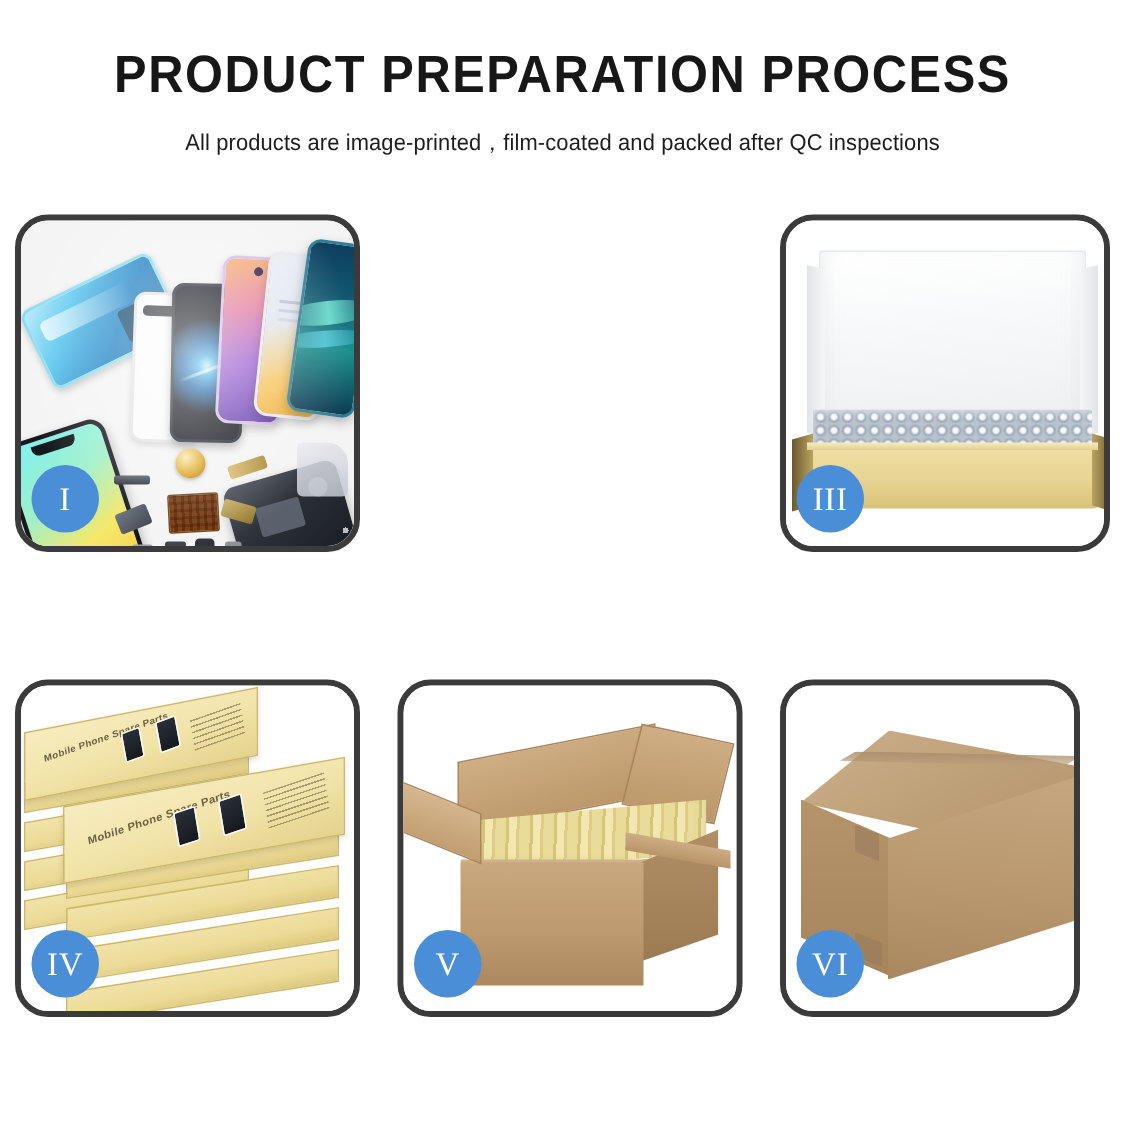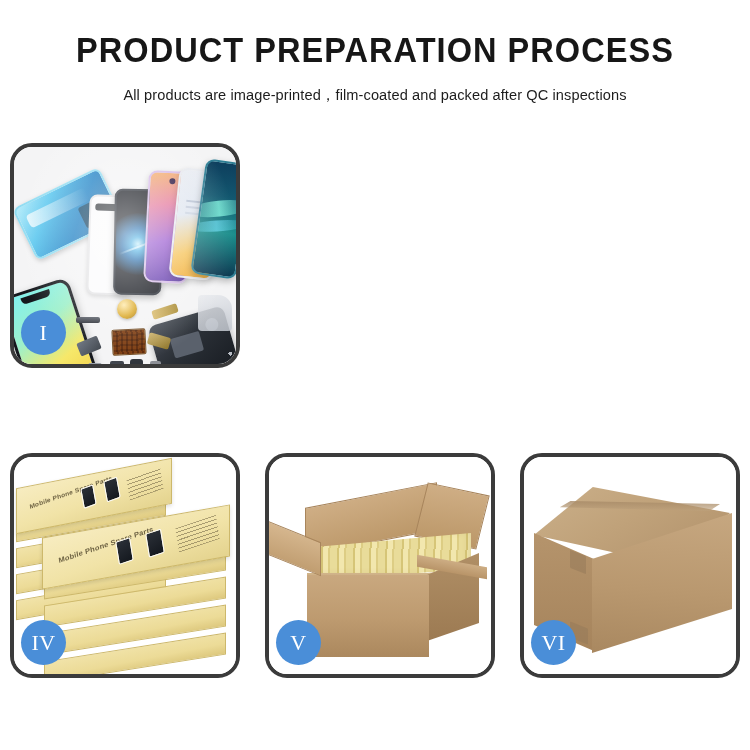--- a/index.html
+++ b/index.html
@@ -533,20 +533,31 @@
         <div class="ph pt-sp3"></div>
         <div class="ph pt-sp4"></div>
         <div class="ph pt-screws"></div>
         <div class="ph pt-tool"></div>
       </div>
     </div>
     <div class="badge">I</div>
   </div>
 
 
+  <div class="panel" style="left:520px; top:143px; width:220px; height:225px;">
+    <div class="panel-inner">
+      <div class="scene-mailer">
+        <div class="mailer-lid"></div>
+        <div class="mailer-fill"></div>
+        <div class="mailer-front"></div>
+        <div class="mailer-rim"></div>
+      </div>
+    </div>
+    <div class="badge">III</div>
+  </div>
 
   <div class="panel" style="left:10px; top:453px; width:230px; height:225px;">
     <div class="panel-inner">
       <div class="scene-stack">
         <div class="sbox sbox-l4"></div>
         <div class="sbox sbox-l3"></div>
         <div class="sbox sbox-l2"></div>
         <div class="sbox sbox-l1"></div>
 
         <div class="sbox sbox-r4"></div>
@@ -580,21 +591,21 @@
         <div class="ct-rim"></div>
         <div class="ct-side"></div>
         <div class="ct-front"></div>
         <div class="ct-flap ct-flap-left"></div>
         <div class="ct-flap-fr"></div>
       </div>
     </div>
     <div class="badge">V</div>
   </div>
 
-  <div class="panel" style="left:520px; top:453px; width:220px; height:225px;">
+  <div class="panel" style="left:520px; top:453px; width:200px; height:225px;">
     <div class="panel-inner">
       <div class="scene-sealed">
         <div class="sl-top"></div>
         <div class="sl-seam"></div>
         <div class="sl-left"></div>
         <div class="sl-right"></div>
         <div class="sl-tab sl-tab-a"></div>
         <div class="sl-tab sl-tab-b"></div>
       </div>
     </div>

